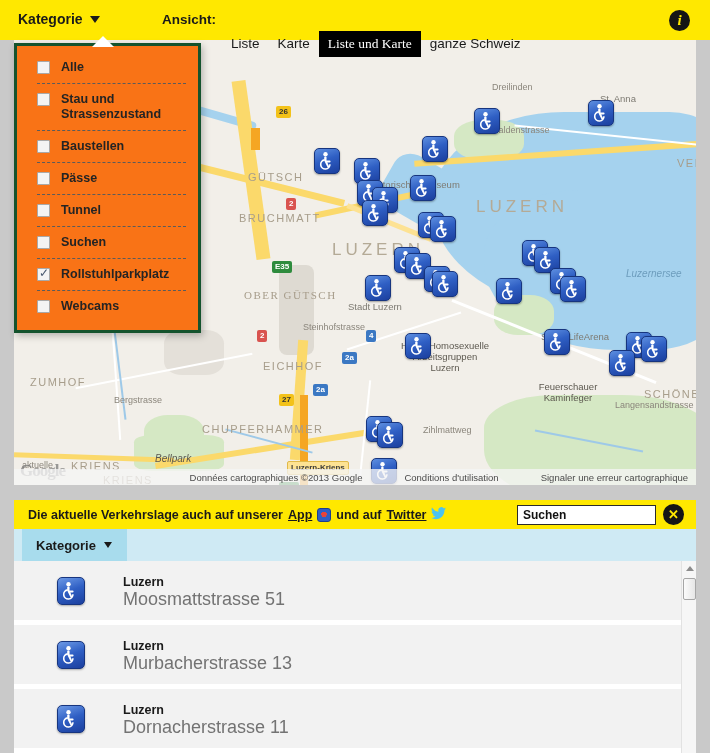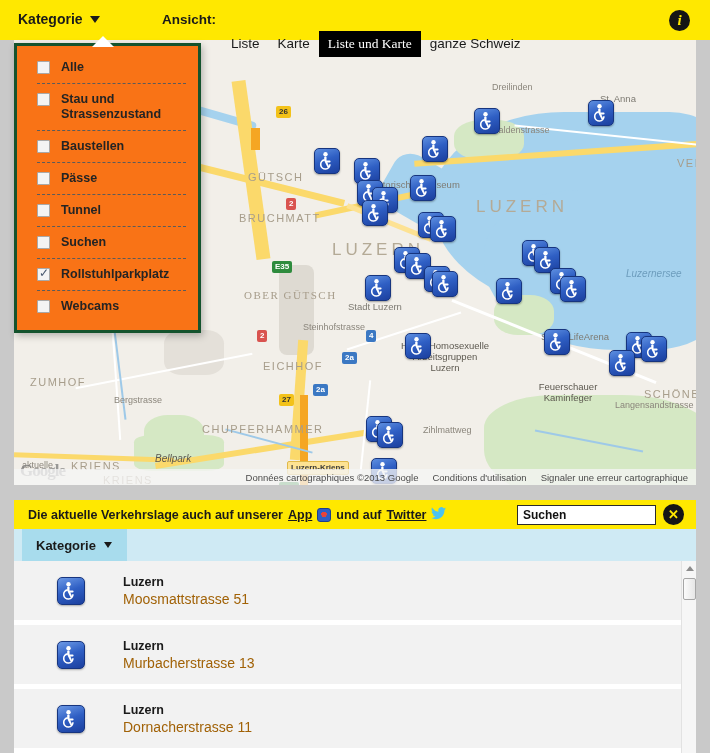--- a/index.html
+++ b/index.html
@@ -89,21 +89,21 @@
     box-shadow:0 1px 2px rgba(0,0,0,.35);
   }
   .wc-marker svg{ position:absolute; left:3px; top:2px; }
 
   .gattrib{
     position:absolute; left:0; right:0; bottom:0; height:16px;
     background:rgba(245,245,245,.78);
     font-size:9.5px; color:#4b4b4b; display:flex; align-items:center;
     justify-content:flex-end; gap:14px; padding-right:8px;
   }
-  .gattrib span{ white-space:nowrap; }
+  .gattrib span{ white-space:nowrap;margin-left:28px; }
   .glogo{
     position:absolute; left:6px; bottom:4px;
     font-family:"Liberation Serif", serif; font-size:17px; font-weight:bold;
     color:#7b7b7b; opacity:.75; letter-spacing:-1px;
   }
 
   
   .dropdown{
     position:absolute; left:14px; top:43px; width:187px;
     background:#f97316; border:3px solid #14532d;
@@ -192,21 +192,21 @@
   .row-ico{ margin-left:43px; }
   .wc-sm{
     width:28px; height:28px; border-radius:5px;
     background:linear-gradient(160deg,#6d9ae6 0%, #2f5fc4 48%, #1b3f9e 100%);
     border:1px solid #17357f; position:relative;
     box-shadow:0 1px 2px rgba(0,0,0,.3);
   }
   .wc-sm svg{ position:absolute; left:3px; top:3px; }
   .row-txt{ margin-left:38px; }
   .row-city{ font-size:12.5px; font-weight:bold; color:#1a1a1a; line-height:16px; }
-  .row-addr{ font-size:14px; color:#a16207; line-height:18px; }
+  .row-addr{ font-size:18px; color:#737373; line-height:18px; }
 
   .scrollbar{
     position:absolute; right:0; top:0; width:15px; height:192px;
     background:#f6f6f6; border-left:1px solid #e2e2e2;
   }
   .sb-up{
     position:absolute; left:0; top:0; width:15px; height:14px;
     display:flex; align-items:center; justify-content:center;
   }
   .sb-up::after{

